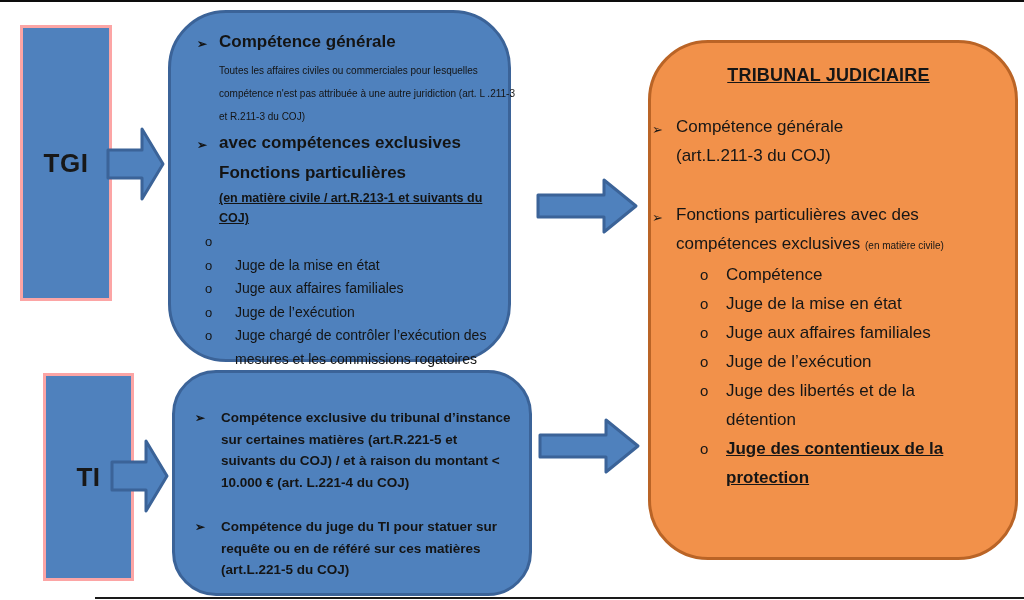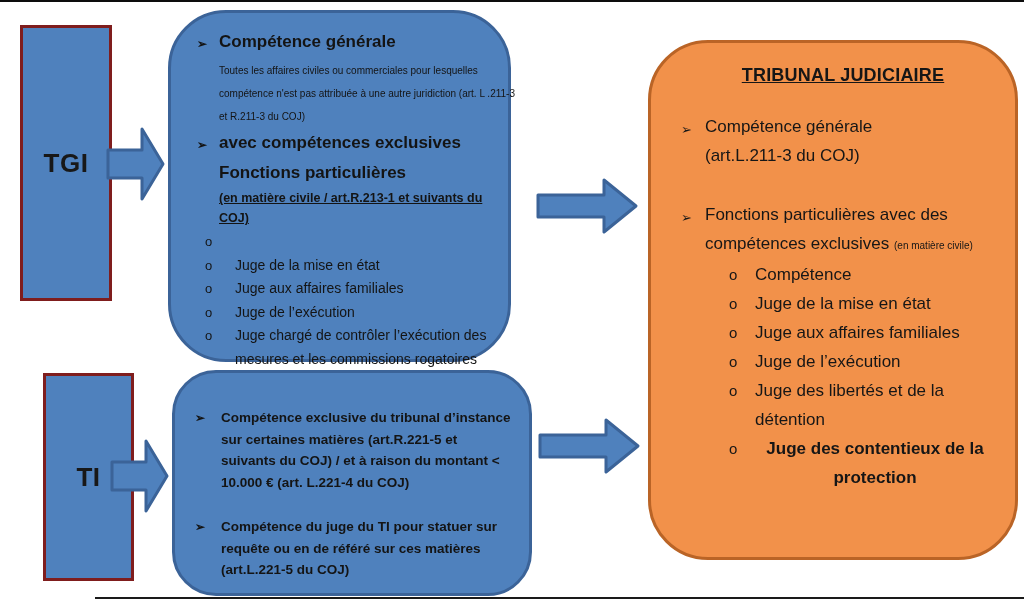--- a/index.html
+++ b/index.html
@@ -5,38 +5,38 @@
   html,body{margin:0;padding:0;background:#fff;}
   #stage{
     position:relative;width:1024px;height:600px;background:#ffffff;
     font-family:"Liberation Sans",sans-serif;color:#1d1d1d;overflow:hidden;
   }
   .edge-line{position:absolute;background:#0d0d0d;}
   #top-edge{left:0;top:0;width:1024px;height:2px;}
   #bottom-edge{left:95px;top:597px;width:929px;height:2px;background:#1a1a1a;}
 
   .rect-label{
-    position:absolute;background:#4F81BD;border:3px solid #7f1d1d;
+    position:absolute;background:#4F81BD;border:3px solid #fca5a5;
     display:flex;align-items:center;justify-content:center;
     font-weight:bold;font-size:26px;color:#181818;letter-spacing:.5px;
   }
   #tgi-rect{left:20px;top:25px;width:86px;height:270px;}
   #ti-rect{left:43px;top:373px;width:85px;height:202px;}
 
   .blue-box{
     position:absolute;background:#4F81BD;border:3px solid #3B6398;
     box-sizing:border-box;color:#141414;
   }
   #tgi-box{left:168px;top:10px;width:343px;height:352px;border-radius:58px;padding:16px 14px 0 26px;}
   #ti-box{left:172px;top:370px;width:360px;height:226px;border-radius:44px;padding:34px 18px 0 16px;}
 
   #tj-box{
     position:absolute;left:648px;top:40px;width:370px;height:520px;
     background:#F2914A;border:3px solid #BA6426;border-radius:60px;
-    box-sizing:border-box;color:#161616;padding:22px 10px 0 30px;
+    box-sizing:border-box;color:#161616;padding:22px 10px 0 1px;
   }
 
   .arrow-svg{position:absolute;}
 
   .row{display:flex;align-items:flex-start;}
   .b-arrow{flex:0 0 22px;font-size:12px;line-height:inherit;padding-top:2px;}
   .b-circle{flex:0 0 28px;font-size:14px;text-align:left;padding-left:4px;}
 
   
   #tgi-box .h{font-size:17px;font-weight:bold;line-height:26px;}
@@ -56,21 +56,21 @@
     text-align:center;font-size:18px;font-weight:bold;text-decoration:underline;
     margin:0 0 26px 0;letter-spacing:.2px;
   }
   #tj-box .main-item{font-size:17px;line-height:29px;}
   #tj-box .b-arrow{flex:0 0 24px;font-size:13px;padding-top:3px;}
   #tj-box .small{font-size:10px;}
   #tj-box .gap{height:30px;}
   #tj-box .olist{margin-left:48px;}
   #tj-box .olist .row{font-size:17px;line-height:29px;}
   #tj-box .olist .b-circle{flex:0 0 26px;font-size:15px;padding-left:0;}
-  #tj-box .underlined{font-weight:bold;text-align:center;}
+  #tj-box .underlined{font-weight:bold;text-decoration:underline;}
 </style>
 </head>
 <body>
 
 <div id="stage">
 
   <div id="top-edge" class="edge-line"></div>
   <div id="bottom-edge" class="edge-line"></div>
 
   <div id="tgi-rect" class="rect-label">

